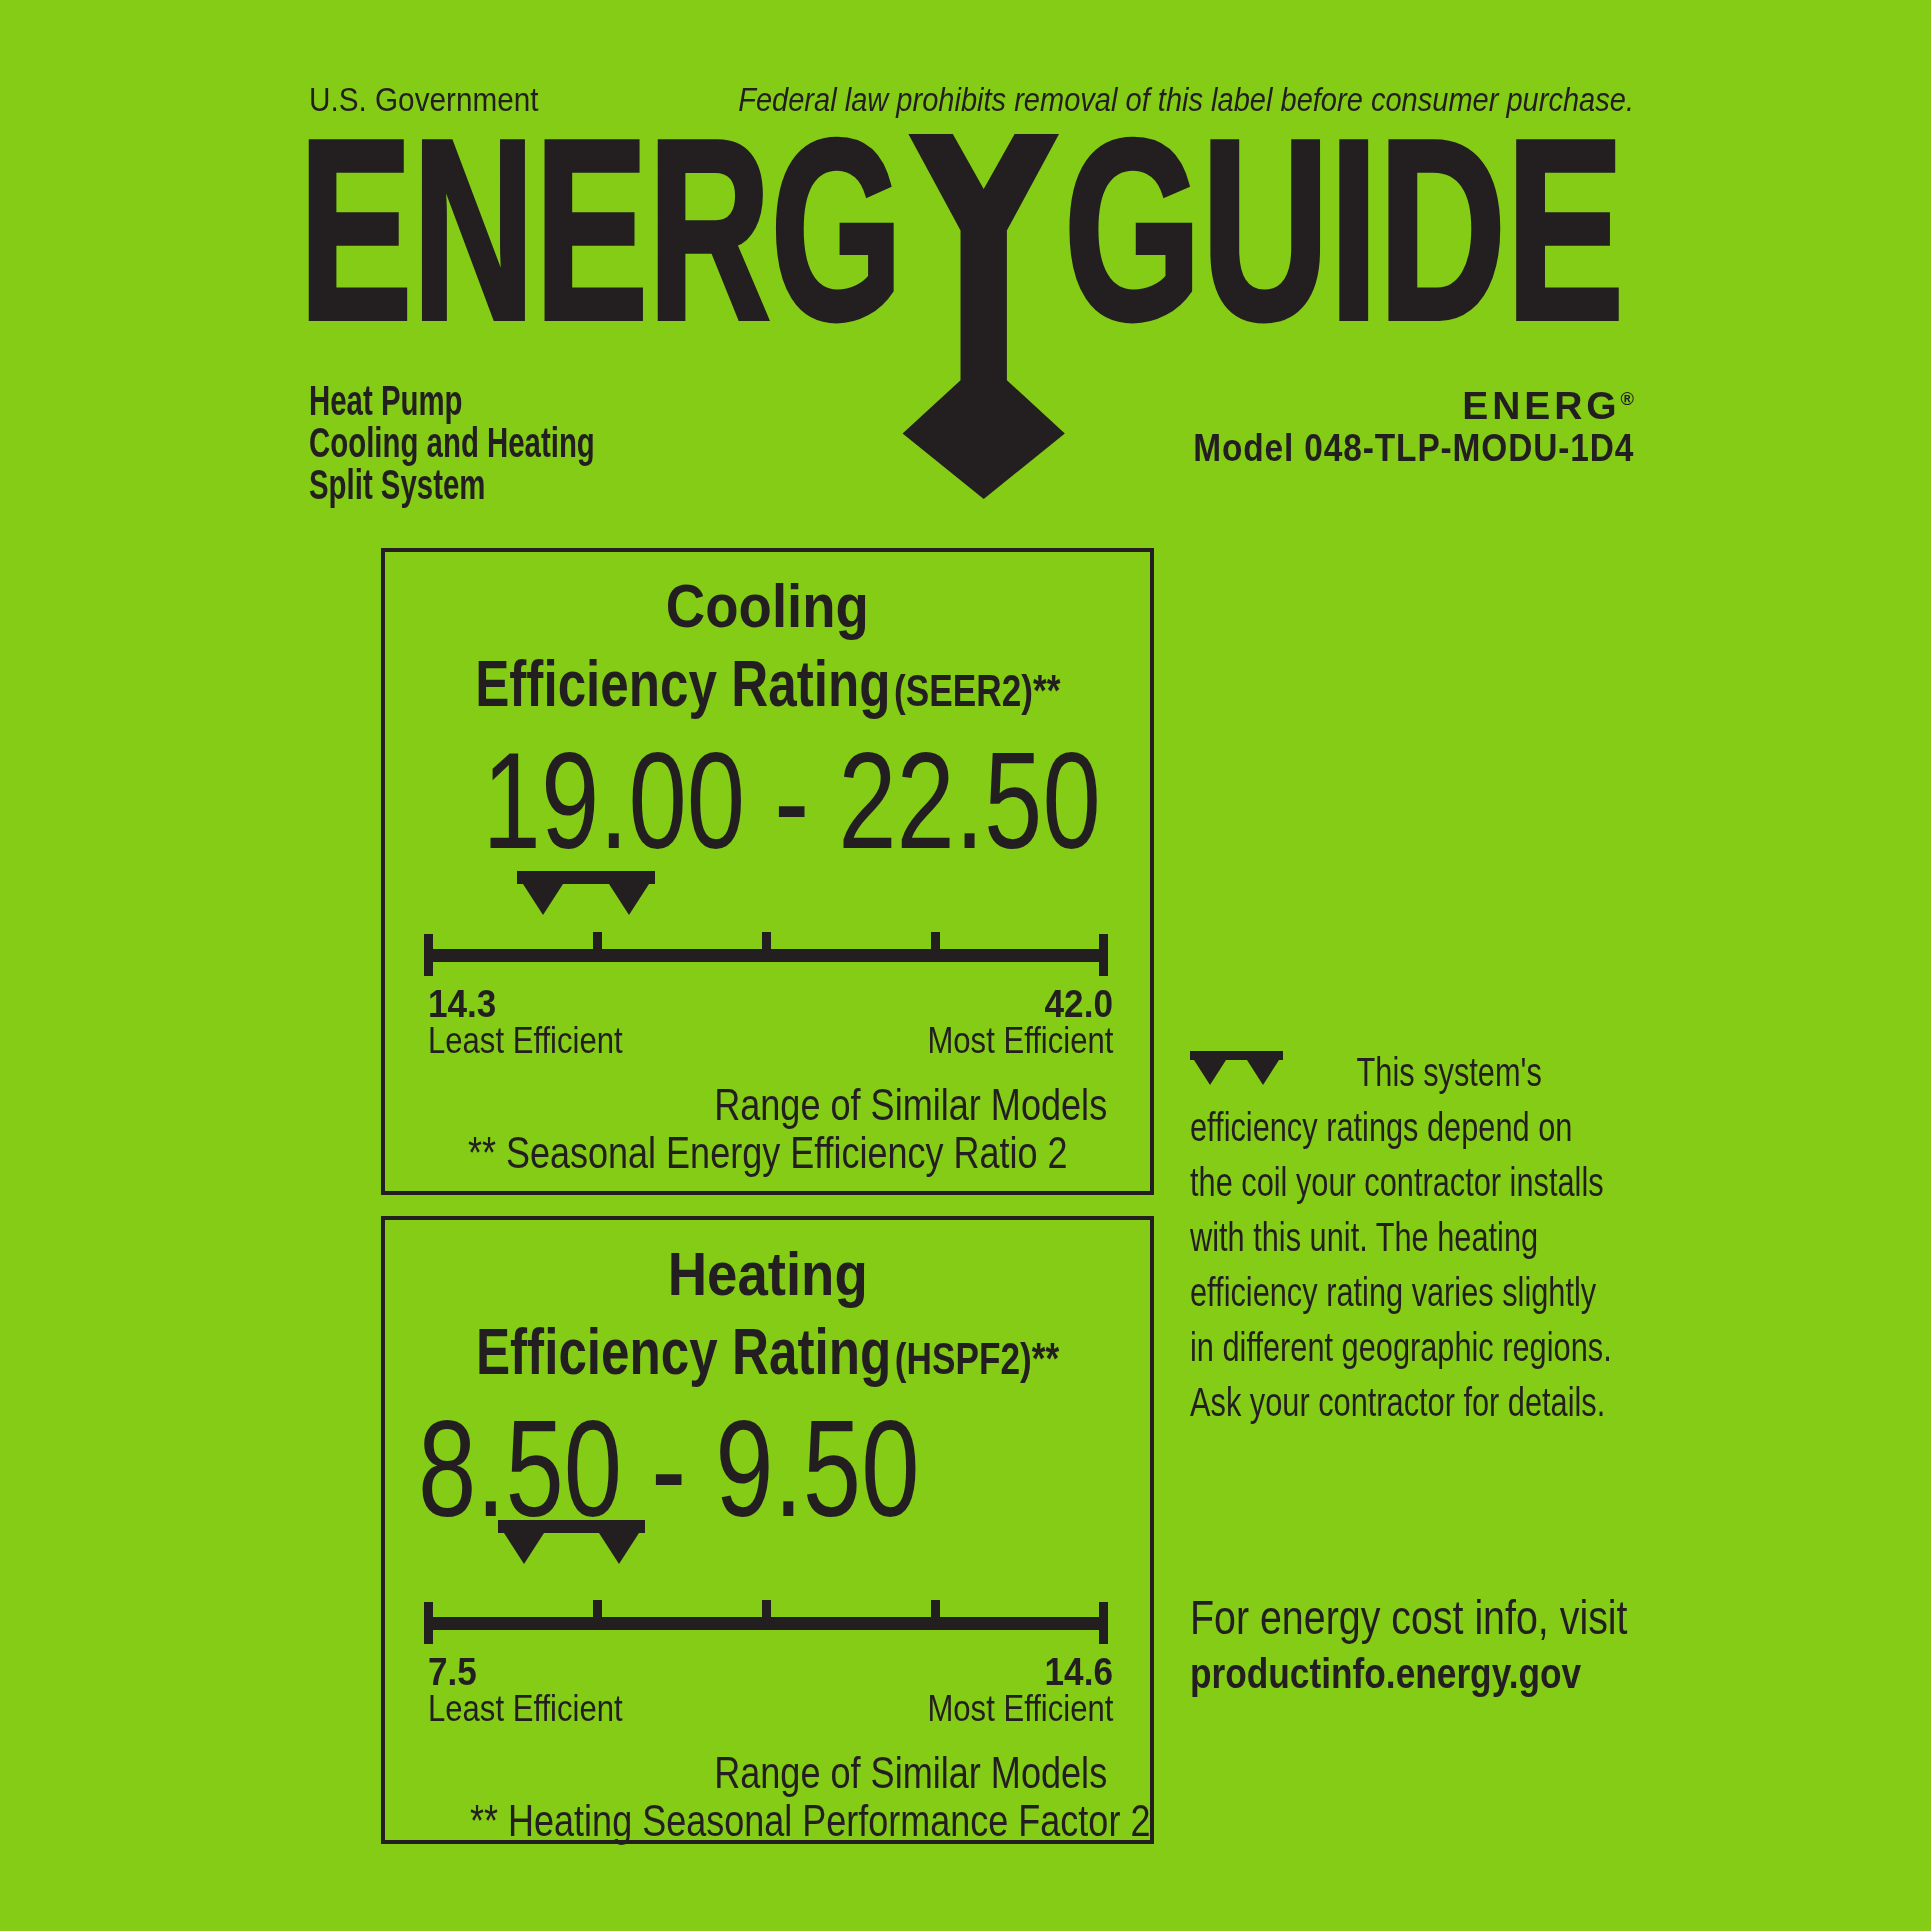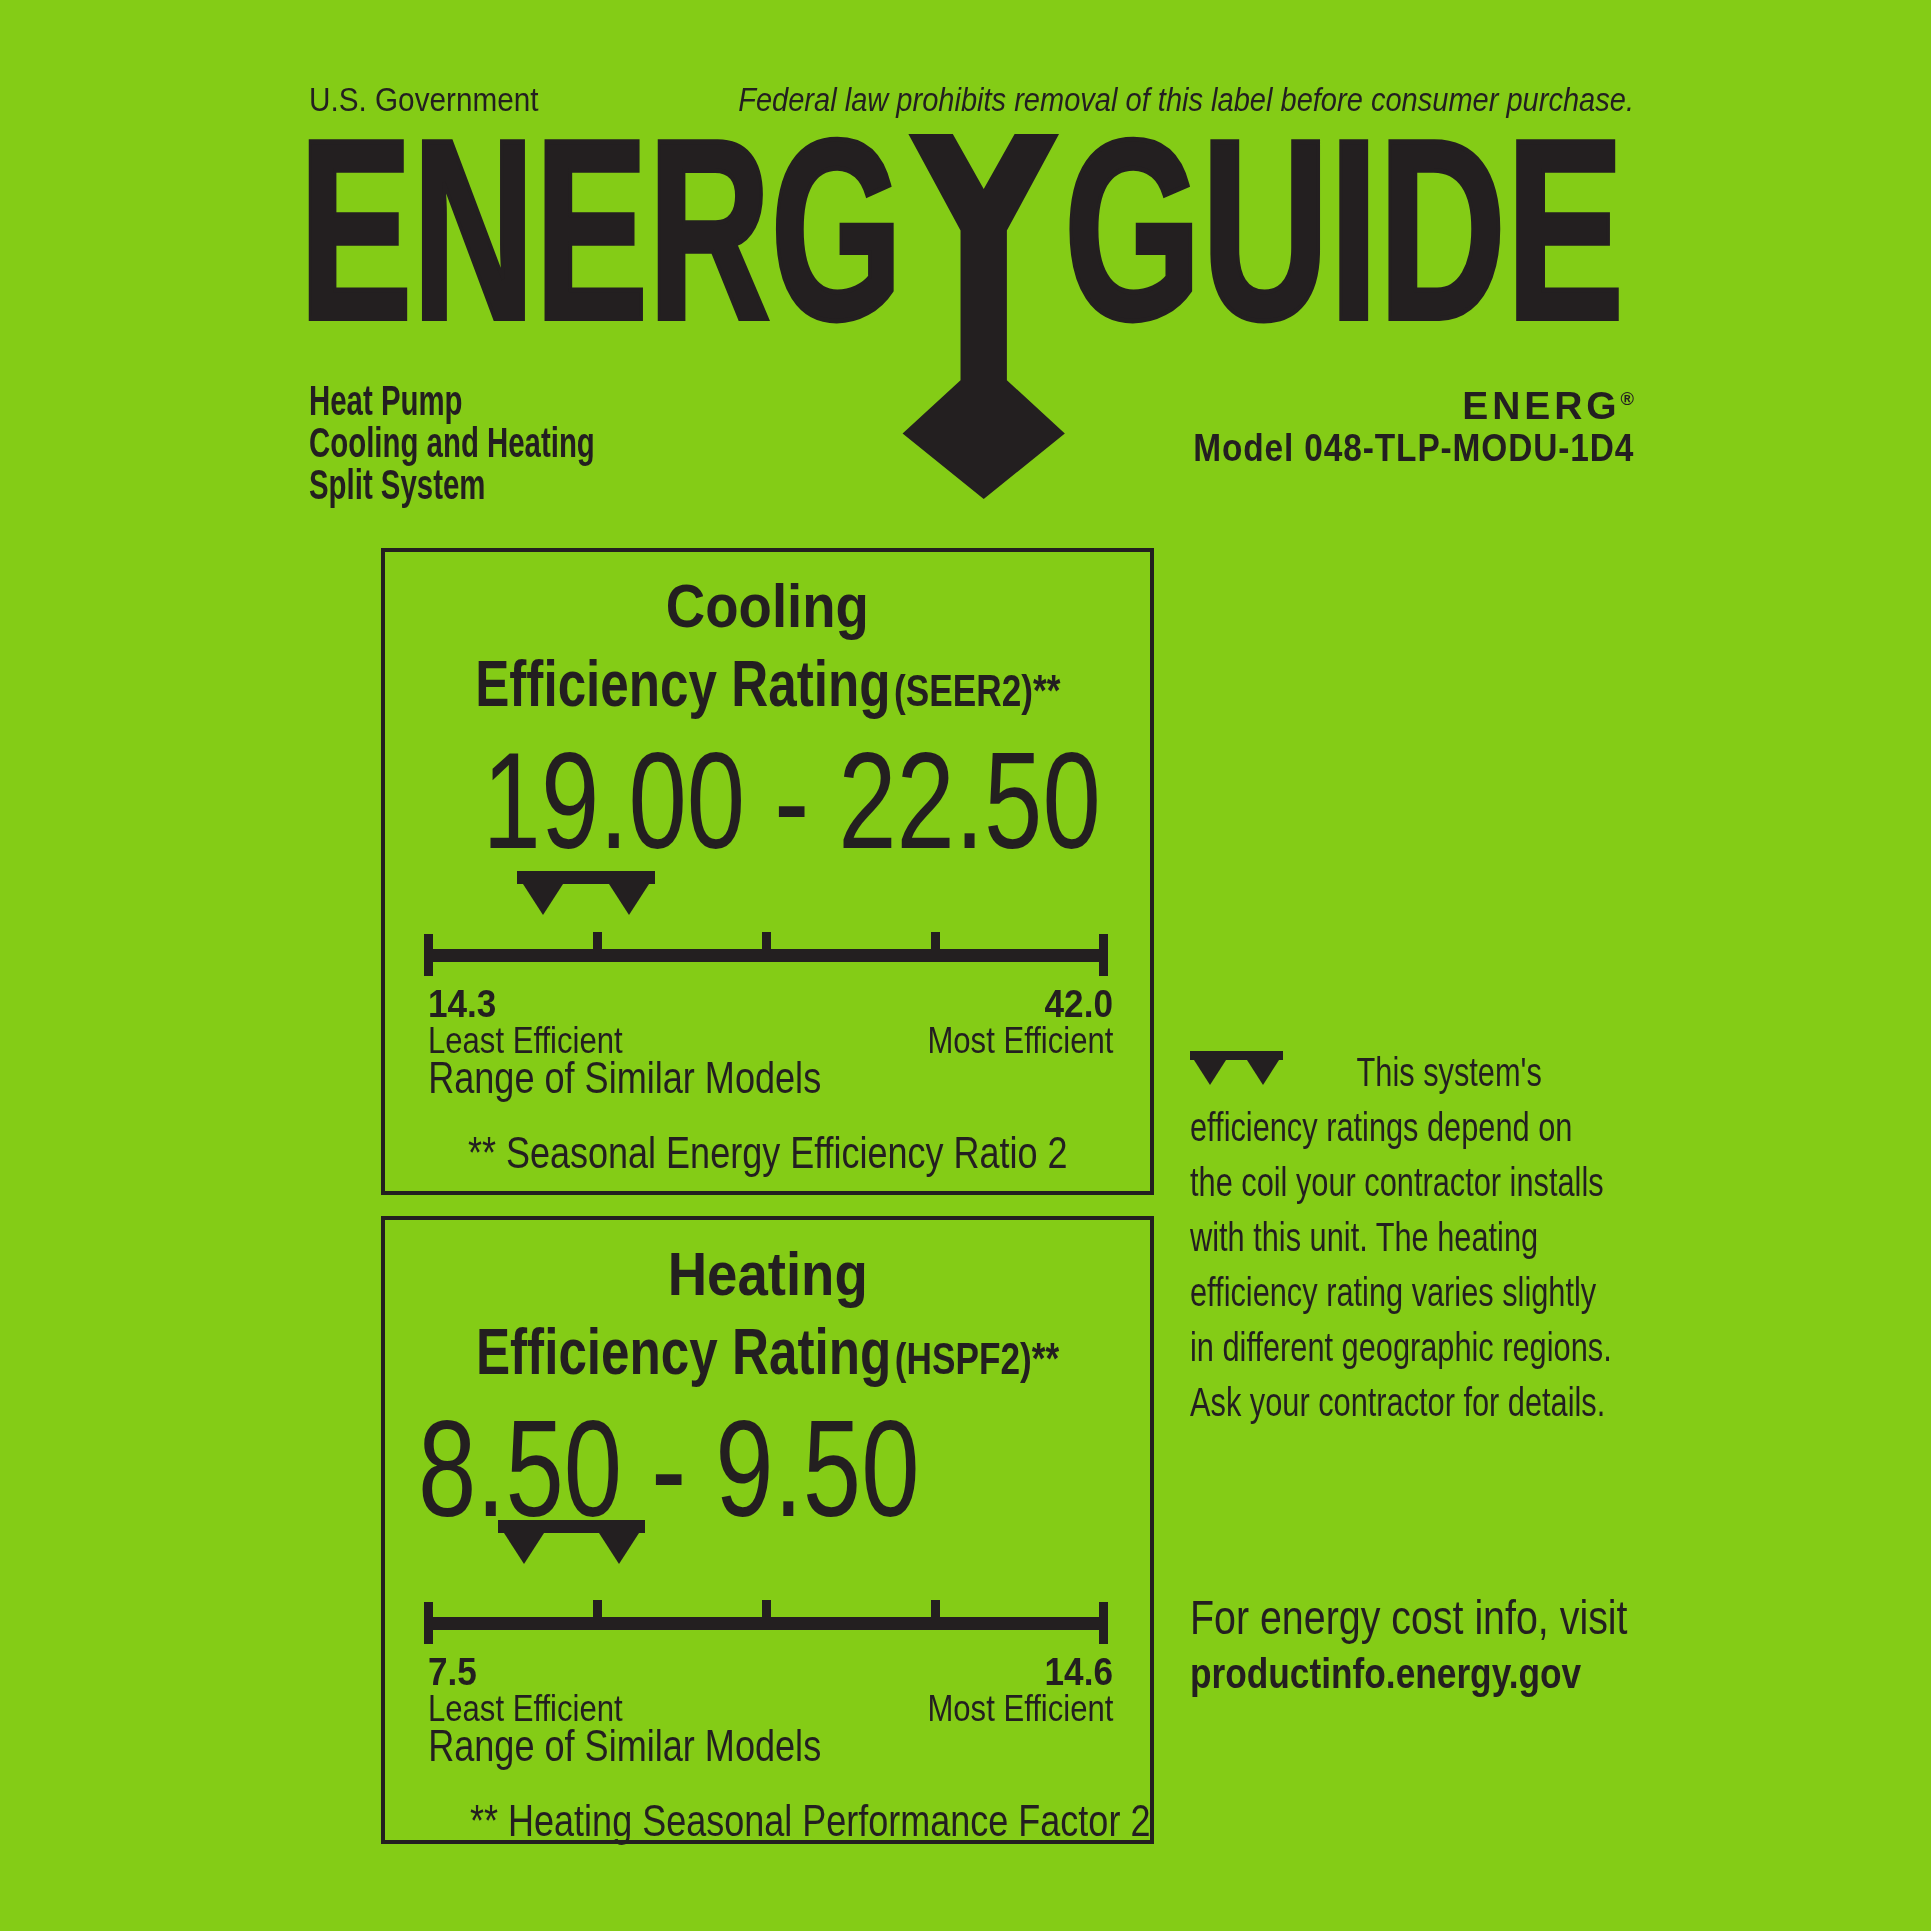--- a/index.html
+++ b/index.html
@@ -56,21 +56,21 @@
 
   .scale{position:absolute;left:43px;top:380px;width:676px;height:44px;}
   .sline{position:absolute;left:0;right:0;top:17.4px;height:12.6px;background:#231F20;}
   .etick{position:absolute;width:8.7px;height:42px;top:1.9px;background:#231F20;}
   .etick.l{left:-3.9px;} .etick.r{right:-3.9px;}
   .tick{position:absolute;width:8.7px;height:23px;top:0;background:#231F20;}
   .t1{left:calc(25% - 3.9px);} .t2{left:calc(50% - 3.9px);} .t3{left:calc(75% - 3.9px);}
 
   .snums{position:absolute;left:43px;right:37px;top:431px;display:flex;justify-content:space-between;font-size:39px;line-height:41px;font-weight:bold;}
   .slabels{position:absolute;left:43px;right:37px;top:469px;display:flex;justify-content:space-between;font-size:37px;line-height:39px;}
-  .p-caption{position:absolute;left:0;right:0;top:502px;text-align:left;font-size:44px;line-height:48px;}
+  .p-caption{position:absolute;left:0;right:0;top:529px;text-align:right;font-size:44px;line-height:48px;}
   .p-foot{position:absolute;left:0;right:0;top:581px;text-align:center;font-size:45px;line-height:39px;}
 
   
   .note{left:1190px;top:1045px;width:599px;}
   .note-text{transform:scaleX(.75);transform-origin:left top;font-size:41px;line-height:55px;white-space:pre-line;text-indent:222px;}
   .note-marker{position:absolute;left:0;top:5.8px;width:93px;height:37px;}
   .note-marker .bar{position:absolute;left:0;right:0;top:0;height:9.7px;background:#231F20;}
   .note-marker .tri{position:absolute;top:9.7px;width:0;height:0;border-left:16.4px solid transparent;border-right:16.4px solid transparent;border-top:25px solid #231F20;}
   .note-marker .tl{left:3.9px;} .note-marker .tr{right:3.9px;}
 

